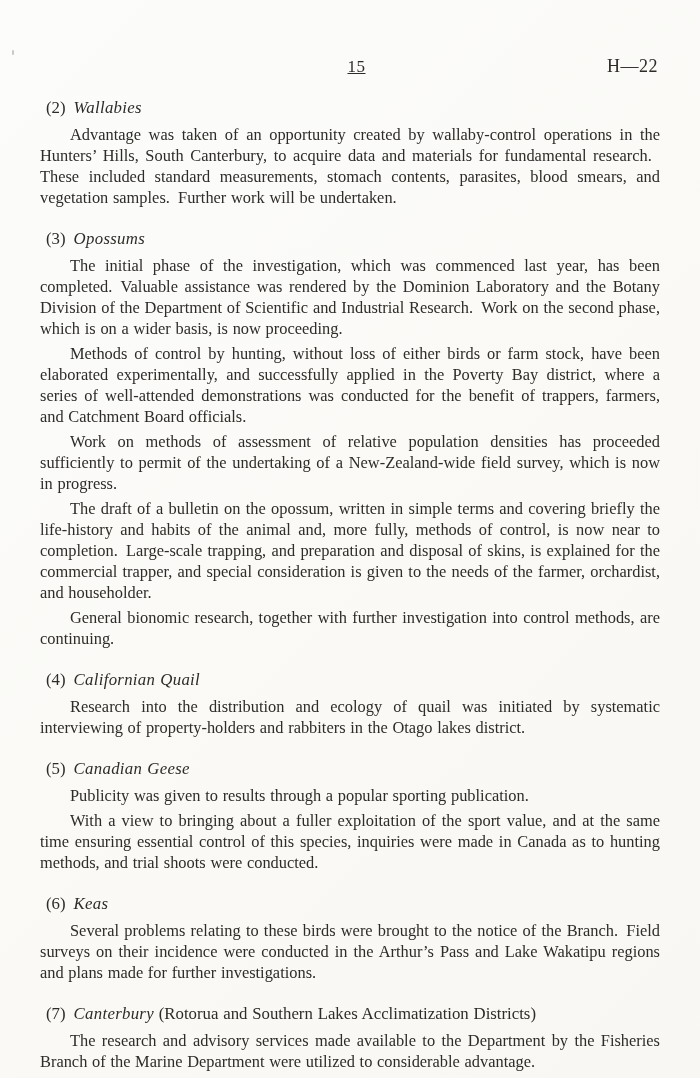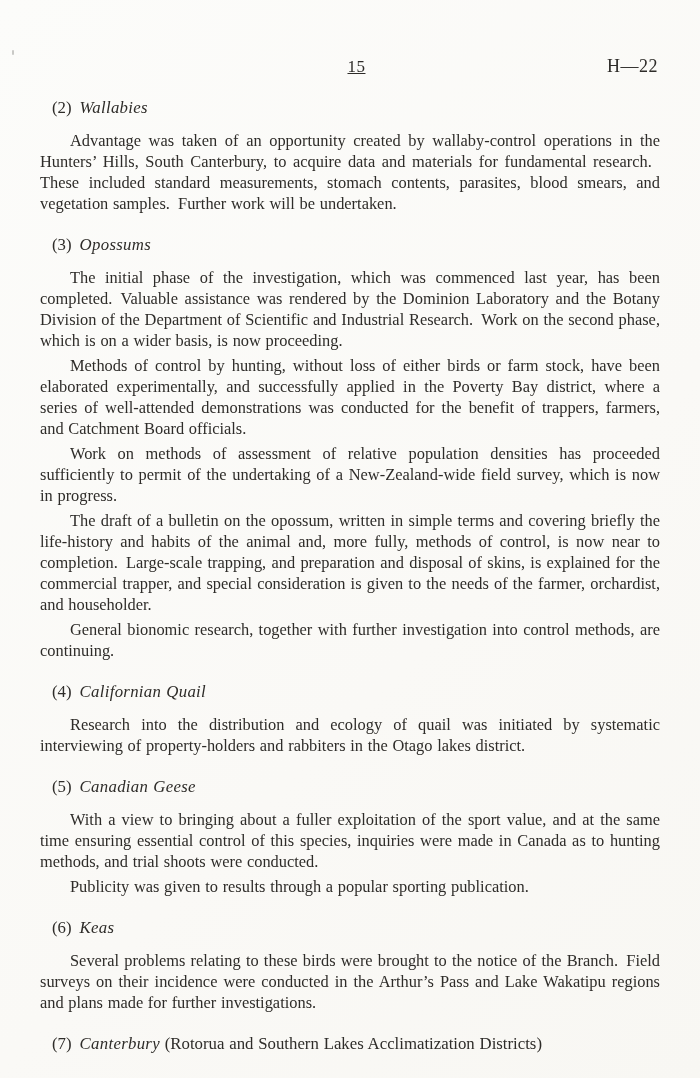--- a/index.html
+++ b/index.html
@@ -48,21 +48,21 @@
     position: absolute;
     right: 2px;
     top: 0;
     font-size: 18px;
     letter-spacing: 0.5px;
   }
   .section {
     margin-top: 20px;
   }
   .sec-head {
-    margin: 12px;
+    margin: 6px;
     font-size: 16.8px;
     font-weight: normal;
     line-height: 21px;
   }
   .sec-num {
     font-style: normal;
     margin-right: 8px;
   }
   .sec-title {
     font-style: italic;
@@ -111,29 +111,30 @@
     <h2 class="sec-head">
       <span class="sec-num">(4)</span><span class="sec-title">Californian Quail</span> 
     </h2>
     <p class="para">Research into the distribution and ecology of quail was initiated by systematic interviewing of property-holders and rabbiters in the Otago lakes district.</p>
   </div>
 
   <div class="section">
     <h2 class="sec-head">
       <span class="sec-num">(5)</span><span class="sec-title">Canadian Geese</span> 
     </h2>
+    <p class="para">Publicity was given to results through a popular sporting publication.</p>
     <p class="para">With a view to bringing about a fuller exploitation of the sport value, and at the same time ensuring essential control of this species, inquiries were made in Canada as to hunting methods, and trial shoots were conducted.</p>
-    <p class="para">Publicity was given to results through a popular sporting publication.</p>
   </div>
 
   <div class="section">
     <h2 class="sec-head">
       <span class="sec-num">(6)</span><span class="sec-title">Keas</span> 
     </h2>
     <p class="para">Several problems relating to these birds were brought to the notice of the Branch. Field surveys on their incidence were conducted in the Arthur’s Pass and Lake Wakatipu regions and plans made for further investigations.</p>
   </div>
 
   <div class="section">
     <h2 class="sec-head">
       <span class="sec-num">(7)</span><span class="sec-title">Canterbury</span> <span class="sec-suffix">(Rotorua and Southern Lakes Acclimatization Districts)</span>
     </h2>
+    <p class="para">The research and advisory services made available to the Department by the Fisheries Branch of the Marine Department were utilized to considerable advantage.</p>
   </div>
 </div>
 
 </body></html>

